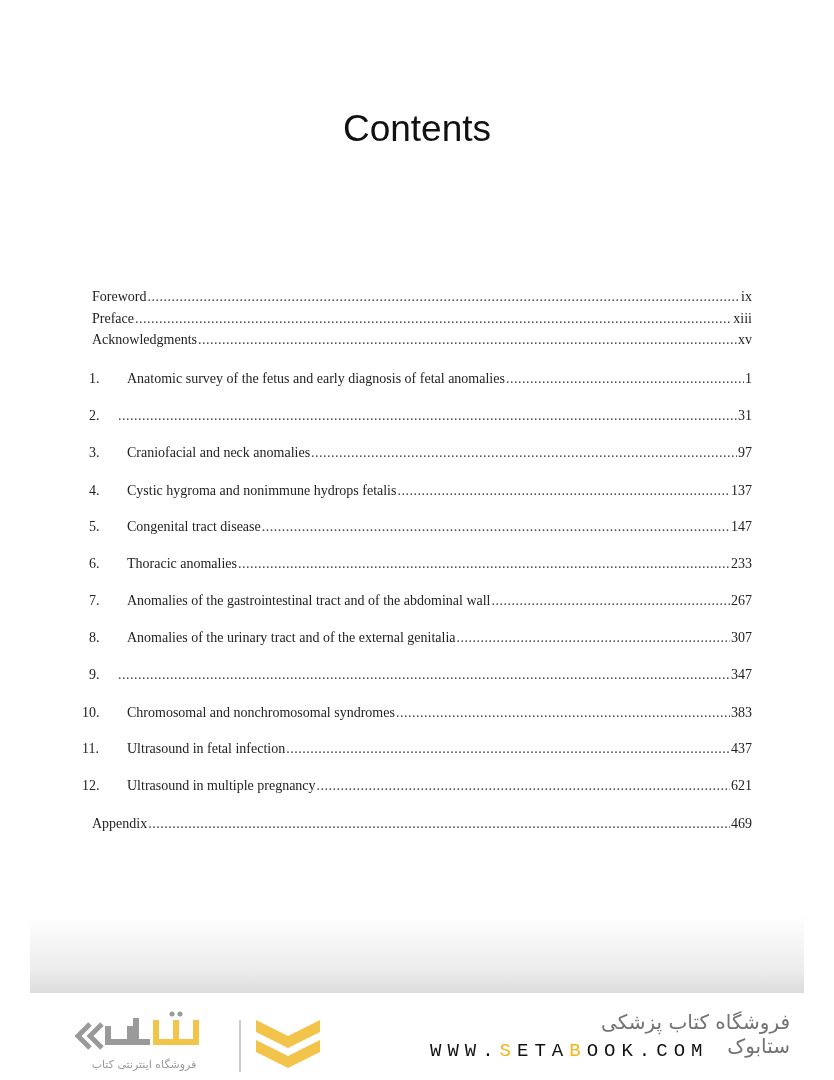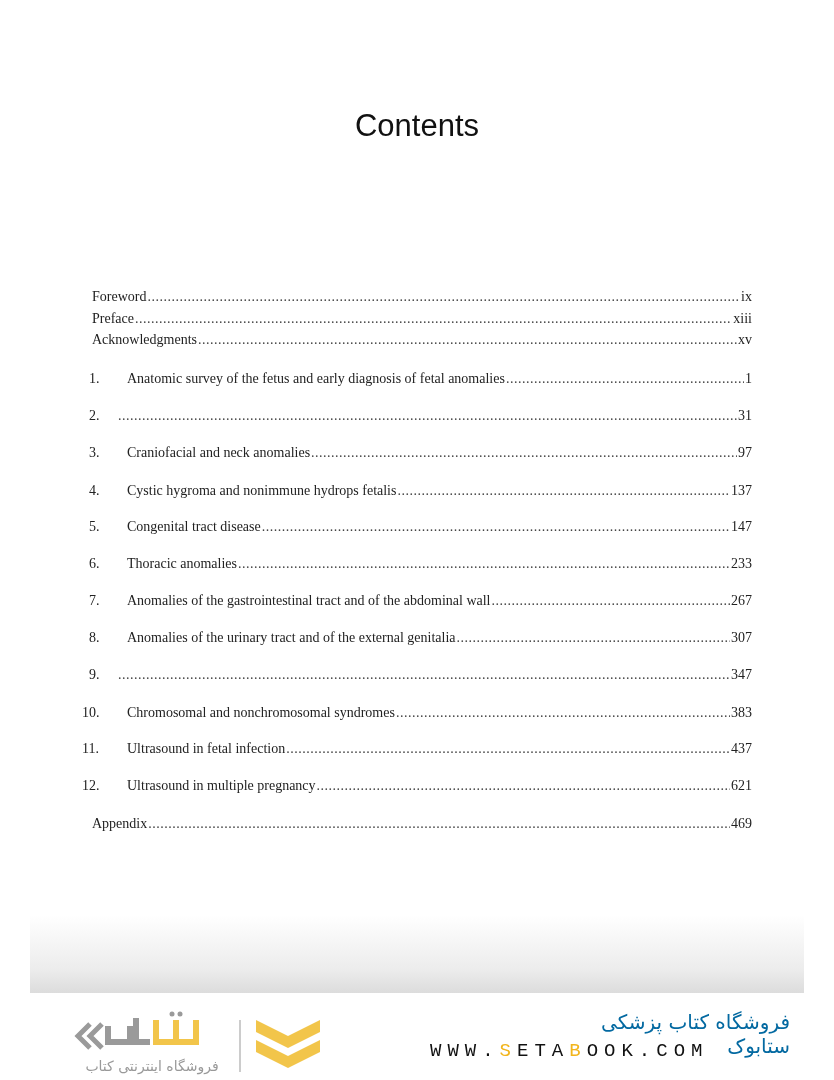--- a/index.html
+++ b/index.html
@@ -1,37 +1,37 @@
 <!DOCTYPE html>
 <html><head>
 <meta charset="utf-8">
 <style>
   html, body { margin:0; padding:0; }
   body { width:834px; height:1080px; background:#ffffff; position:relative; overflow:hidden; }
   .title { position:absolute; top:108px; left:0; width:834px; text-align:center;
-    font-family:"Liberation Sans", sans-serif; font-size:31px; color:#111; }
+    font-family:"Liberation Sans", sans-serif; font-size:37px; color:#111; }
   .toc { position:absolute; left:82px; width:670px; font-family:"Liberation Serif", serif;
     font-size:14px; color:#222; }
   .row { position:absolute; left:0; width:670px; display:flex; align-items:baseline; height:18px; }
   .num-wrap { width:35px; display:inline-block; }
   .label { white-space:nowrap;margin-left:10px; }
   .dots { flex:1; overflow:hidden; white-space:nowrap; color:#444; margin:0 1px; }
   .dots::after { content:"......................................................................................................................................................................................................................................................................"; letter-spacing:0.5px; }
   .page { white-space:nowrap; }
   .shade { position:absolute; left:30px; width:774px; top:915px; height:78px;
     background:linear-gradient(to bottom, #ffffff 0%, #ececec 70%, #dcdcdc 100%); }
   .shade::before, .shade::after { content:""; position:absolute; top:0; bottom:0; width:30px; }
   .footer-rtl { position:absolute; left:540px; top:1010px; width:250px; text-align:right;
-    font-family:"DejaVu Sans", sans-serif; font-size:20px; color:#0369a1; direction:rtl; }
+    font-family:"DejaVu Sans", sans-serif; font-size:20px; color:#737373; direction:rtl; }
   .footer-url { position:absolute; left:430px; top:1040px; font-family:Liberation Mono, monospace;
     font-size:19px; letter-spacing:6px; color:#111; }
   .footer-url .hl { color:#f2b51c; }
   .logo { position:absolute; left:60px; top:1010px; width:270px; height:66px; }
-  .logo-text { position:absolute; left:72px; top:1058px; font-family:"DejaVu Sans", sans-serif;
-    font-size:14px; color:#999; direction:rtl; width:160px; text-align:center; }
+  .logo-text { position:absolute; left:64px; top:1058px; font-family:"DejaVu Sans", sans-serif;
+    font-size:11px; color:#999; direction:rtl; width:160px; text-align:center; }
 </style>
 </head>
 <body>
 
 <div class="title">Contents</div>
 
 <div class="toc">
 
   <div class="row" style="top:289px">
     <span class="label">Foreword</span>

